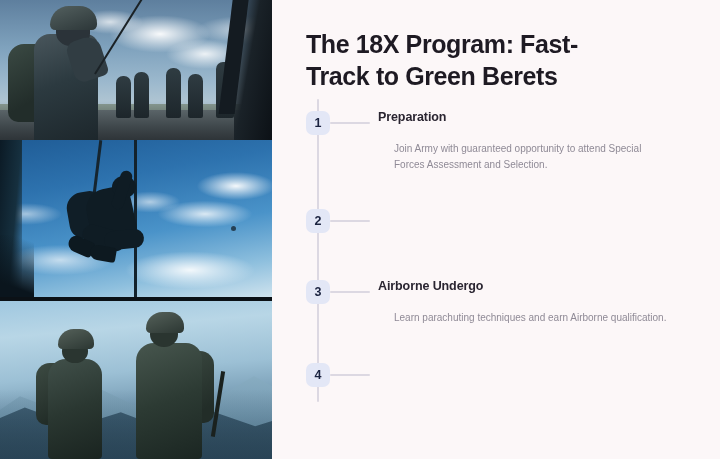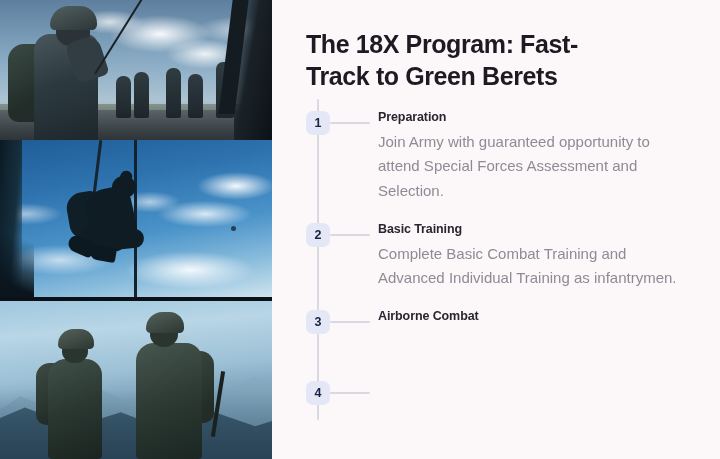--- a/index.html
+++ b/index.html
@@ -321,22 +321,22 @@
   }
   .step-title {
     margin: 0 0 5px 0;
     font-size: 12.5px;
     font-weight: 700;
     color: #2A2531;
     letter-spacing: -0.1px;
     line-height: 1.2;
   }
   .step-desc {
-    margin: 0;
-    font-size: 15px;
+    margin: 16px;
+    font-size: 10px;
     line-height: 1.62;
     color: #8F8A96;
     max-width: 312px;
   }
 </style>
 </head>
 <body>
 
 <div class="infographic">
 
@@ -423,31 +423,28 @@
         <div class="connector"></div>
         <div class="step-body">
           <h2 class="step-title">Preparation</h2>
           <p class="step-desc">Join Army with guaranteed opportunity to attend Special Forces Assessment and Selection.</p>
         </div>
       </div>
 
       <div class="step">
         <div class="badge">2</div>
         <div class="connector"></div>
-        <div class="step-body">
-          <h2 class="step-title">Basic Training</h2>
-          <p class="step-desc">Complete Basic Combat Training and Advanced Individual Training as infantrymen.</p>
-        </div>
       </div>
 
       <div class="step">
         <div class="badge">3</div>
         <div class="connector"></div>
         <div class="step-body">
-          <h2 class="step-title">Airborne Combat</h2>
+          <h2 class="step-title">Airborne Undergo</h2>
+          <p class="step-desc">Learn parachuting techniques and earn Airborne qualification.</p>
         </div>
       </div>
 
       <div class="step">
         <div class="badge">4</div>
         <div class="connector"></div>
       </div>
 
     </div>
   </div>

